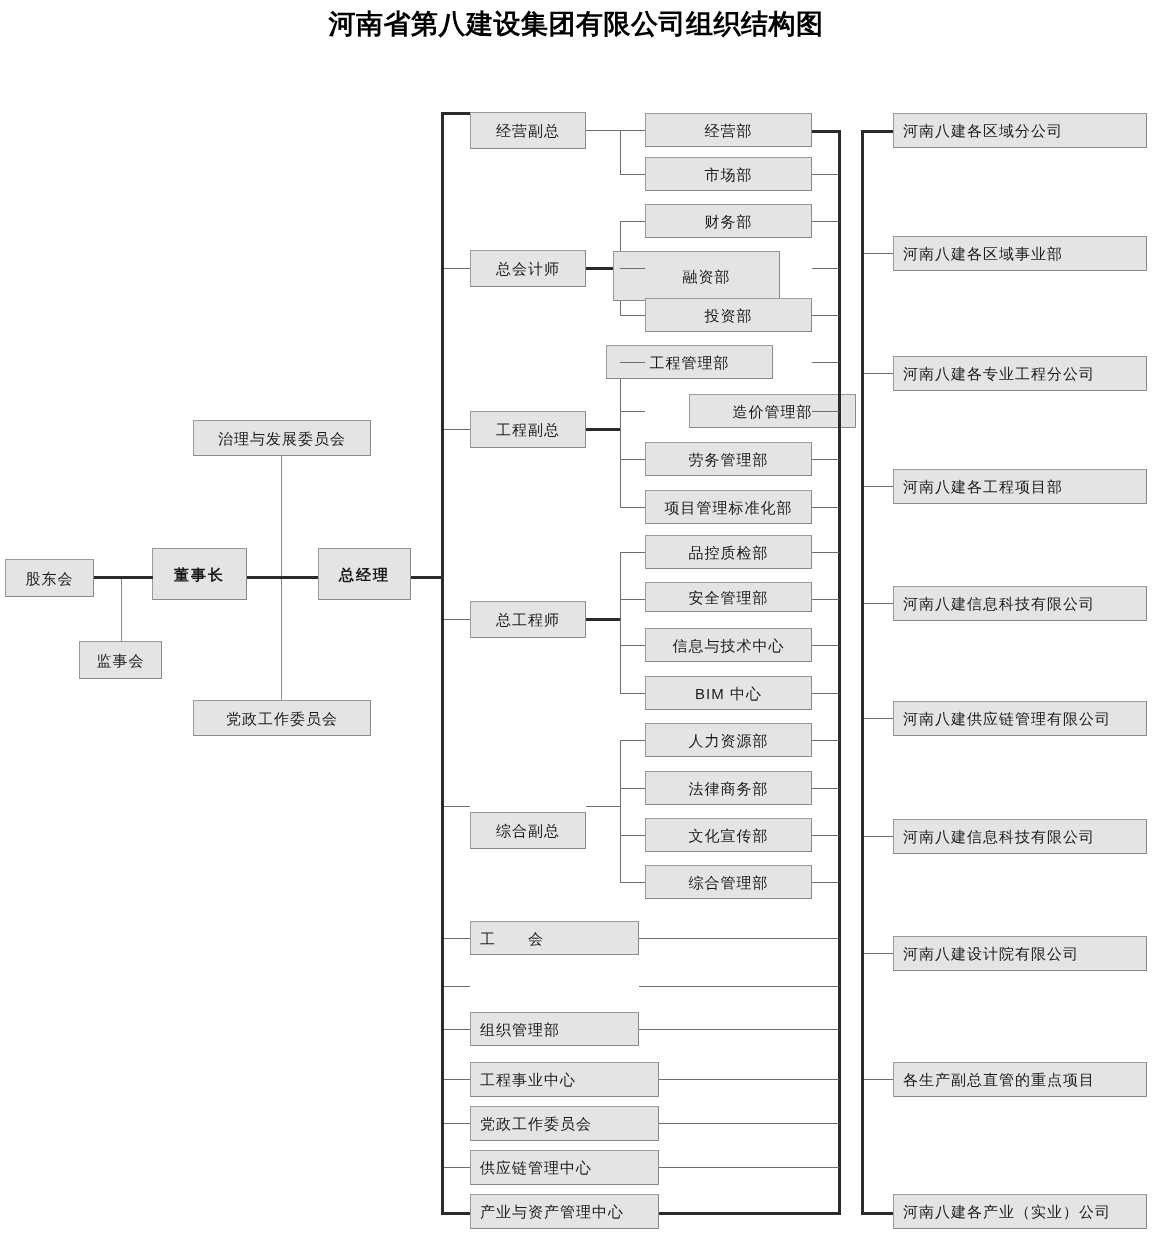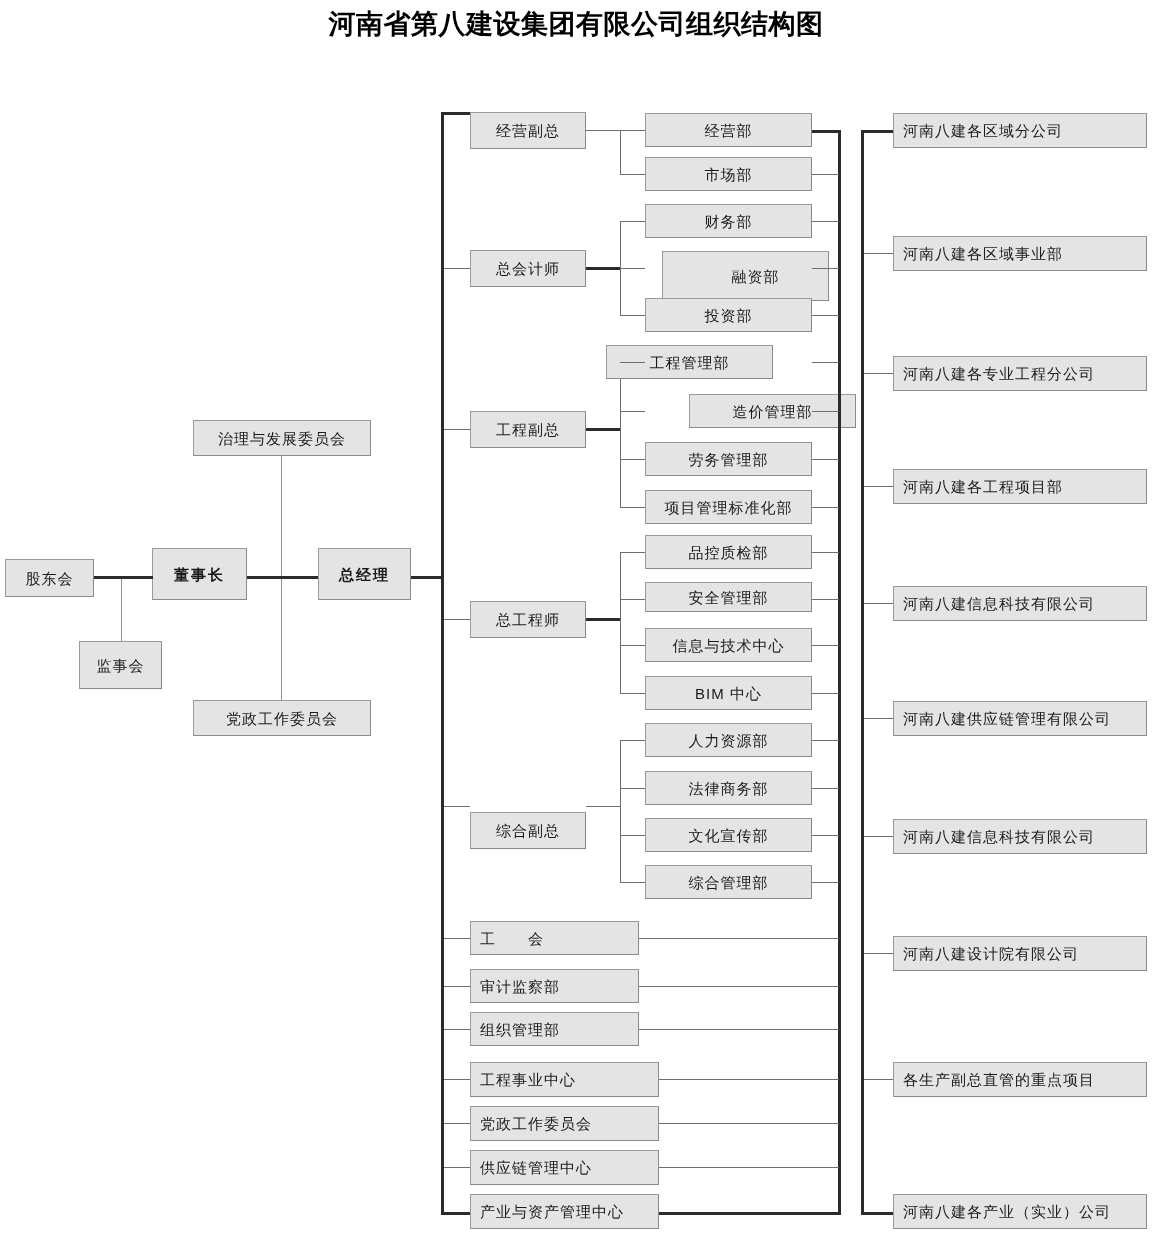--- a/index.html
+++ b/index.html
@@ -72,21 +72,21 @@
   <div id="title">河南省第八建设集团有限公司组织结构图</div>
 
   <div class="box" style="left:193px; top:420px; width:178px; height:36px;">治理与发展委员会</div>
 
   <div class="line hair" style="left:281px; top:456px; width:1px; height:245px;"></div>
 
   <div class="box" style="left:193px; top:700px; width:178px; height:36px;">党政工作委员会</div>
 
   <div class="box" style="left:5px; top:559px; width:89px; height:38px;">股东会</div>
 
-  <div class="box" style="left:79px; top:641px; width:83px; height:48px;">监事会</div>
+  <div class="box" style="left:79px; top:641px; width:83px; height:38px;">监事会</div>
 
   <div class="line hair" style="left:121px; top:578px; width:1px; height:63px;"></div>
 
   <div class="box strong" style="left:152px; top:548px; width:95px; height:52px;">董事长</div>
 
   <div class="box strong" style="left:318px; top:548px; width:93px; height:52px;">总经理</div>
 
   <div class="line thick" style="left:94px; top:576px; width:59px; height:3px;"></div>
 
   <div class="line thick" style="left:247px; top:576px; width:71px; height:3px;"></div>
@@ -117,21 +117,21 @@
   <div class="line thin" style="left:620px; top:130px; width:1px; height:44px;"></div>
   <div class="box" style="left:645px; top:113px; width:167px; height:34px;">经营部</div>
   <div class="line thin" style="left:620px; top:130px; width:25px; height:1px;"></div>
   <div class="box" style="left:645px; top:157px; width:167px; height:34px;">市场部</div>
   <div class="line thin" style="left:620px; top:174px; width:25px; height:1px;"></div>
 
   <div class="line thick" style="left:586px; top:267px; width:34px; height:3px;"></div>
   <div class="line thin" style="left:620px; top:221px; width:1px; height:94px;"></div>
   <div class="box" style="left:645px; top:204px; width:167px; height:34px;">财务部</div>
   <div class="line thin" style="left:620px; top:221px; width:25px; height:1px;"></div>
-  <div class="box" style="left:662px; top:251px; width:167px; height:50px;padding-left:20px;">融资部</div>
+  <div class="box" style="left:613px; top:251px; width:167px; height:50px;padding-left:20px;">融资部</div>
   <div class="line thin" style="left:620px; top:268px; width:25px; height:1px;"></div>
   <div class="box" style="left:645px; top:298px; width:167px; height:34px;">投资部</div>
   <div class="line thin" style="left:620px; top:315px; width:25px; height:1px;"></div>
 
   <div class="line thick" style="left:586px; top:428px; width:34px; height:3px;"></div>
   <div class="line thin" style="left:620px; top:362px; width:1px; height:145px;"></div>
   <div class="box" style="left:606px; top:345px; width:167px; height:34px;">工程管理部</div>
   <div class="line thin" style="left:620px; top:362px; width:25px; height:1px;"></div>
   <div class="box" style="left:645px; top:394px; width:167px; height:34px;margin-left:44px;">造价管理部</div>
   <div class="line thin" style="left:620px; top:411px; width:25px; height:1px;"></div>
@@ -180,21 +180,20 @@
   <div class="line thin" style="left:812px; top:693px; width:27px; height:1px;"></div>
   <div class="line thin" style="left:812px; top:740px; width:27px; height:1px;"></div>
   <div class="line thin" style="left:812px; top:788px; width:27px; height:1px;"></div>
   <div class="line thin" style="left:812px; top:835px; width:27px; height:1px;"></div>
   <div class="line thin" style="left:812px; top:882px; width:27px; height:1px;"></div>
 
   <div class="box left-text" style="left:470px; top:921px; width:169px; height:34px;">工　　会</div>
   <div class="line thin" style="left:444px; top:938px; width:26px; height:1px;"></div>
   <div class="line thin" style="left:639px; top:938px; width:200px; height:1px;"></div>
 
-  <div class="box left-text" style="left:470px; top:969px; width:169px; height:34px;">审计监察部</div>
   <div class="line thin" style="left:444px; top:986px; width:26px; height:1px;"></div>
   <div class="line thin" style="left:639px; top:986px; width:200px; height:1px;"></div>
 
   <div class="box left-text" style="left:470px; top:1012px; width:169px; height:34px;">组织管理部</div>
   <div class="line thin" style="left:444px; top:1029px; width:26px; height:1px;"></div>
   <div class="line thin" style="left:639px; top:1029px; width:200px; height:1px;"></div>
 
   <div class="box left-text" style="left:470px; top:1062px; width:189px; height:35px;">工程事业中心</div>
   <div class="line thin" style="left:444px; top:1079px; width:26px; height:1px;"></div>
   <div class="line thin" style="left:659px; top:1079px; width:180px; height:1px;"></div>

